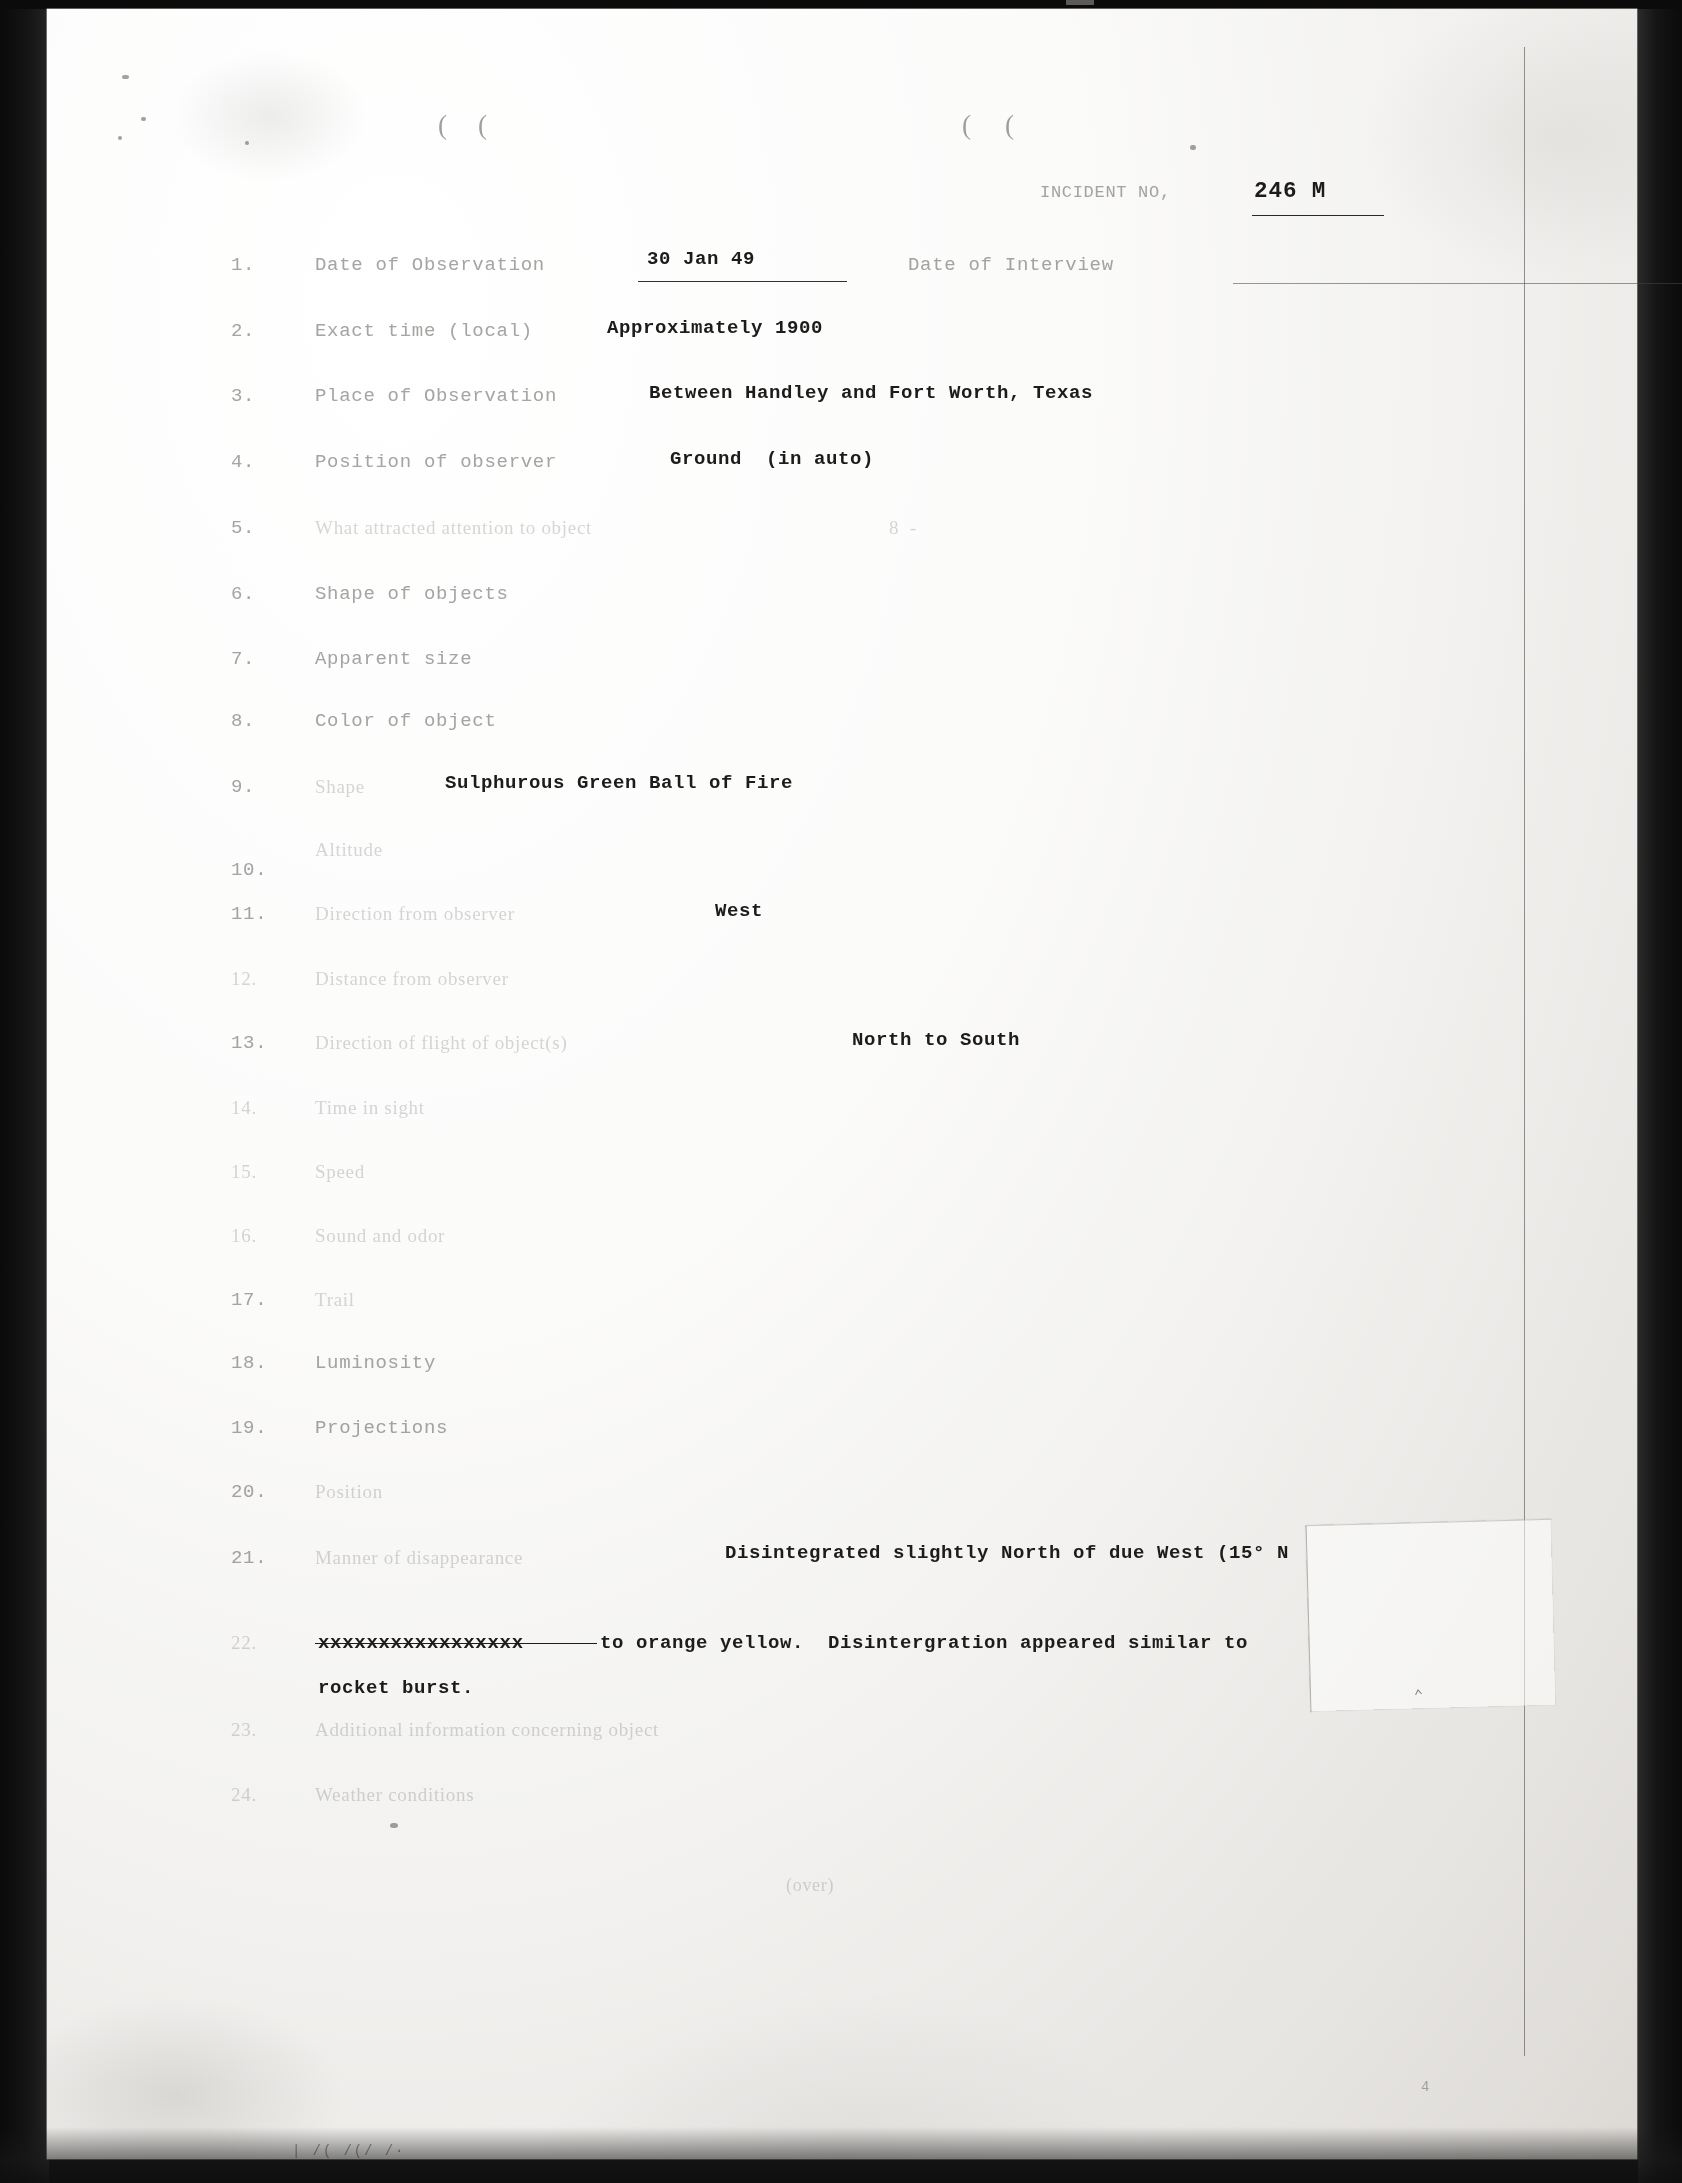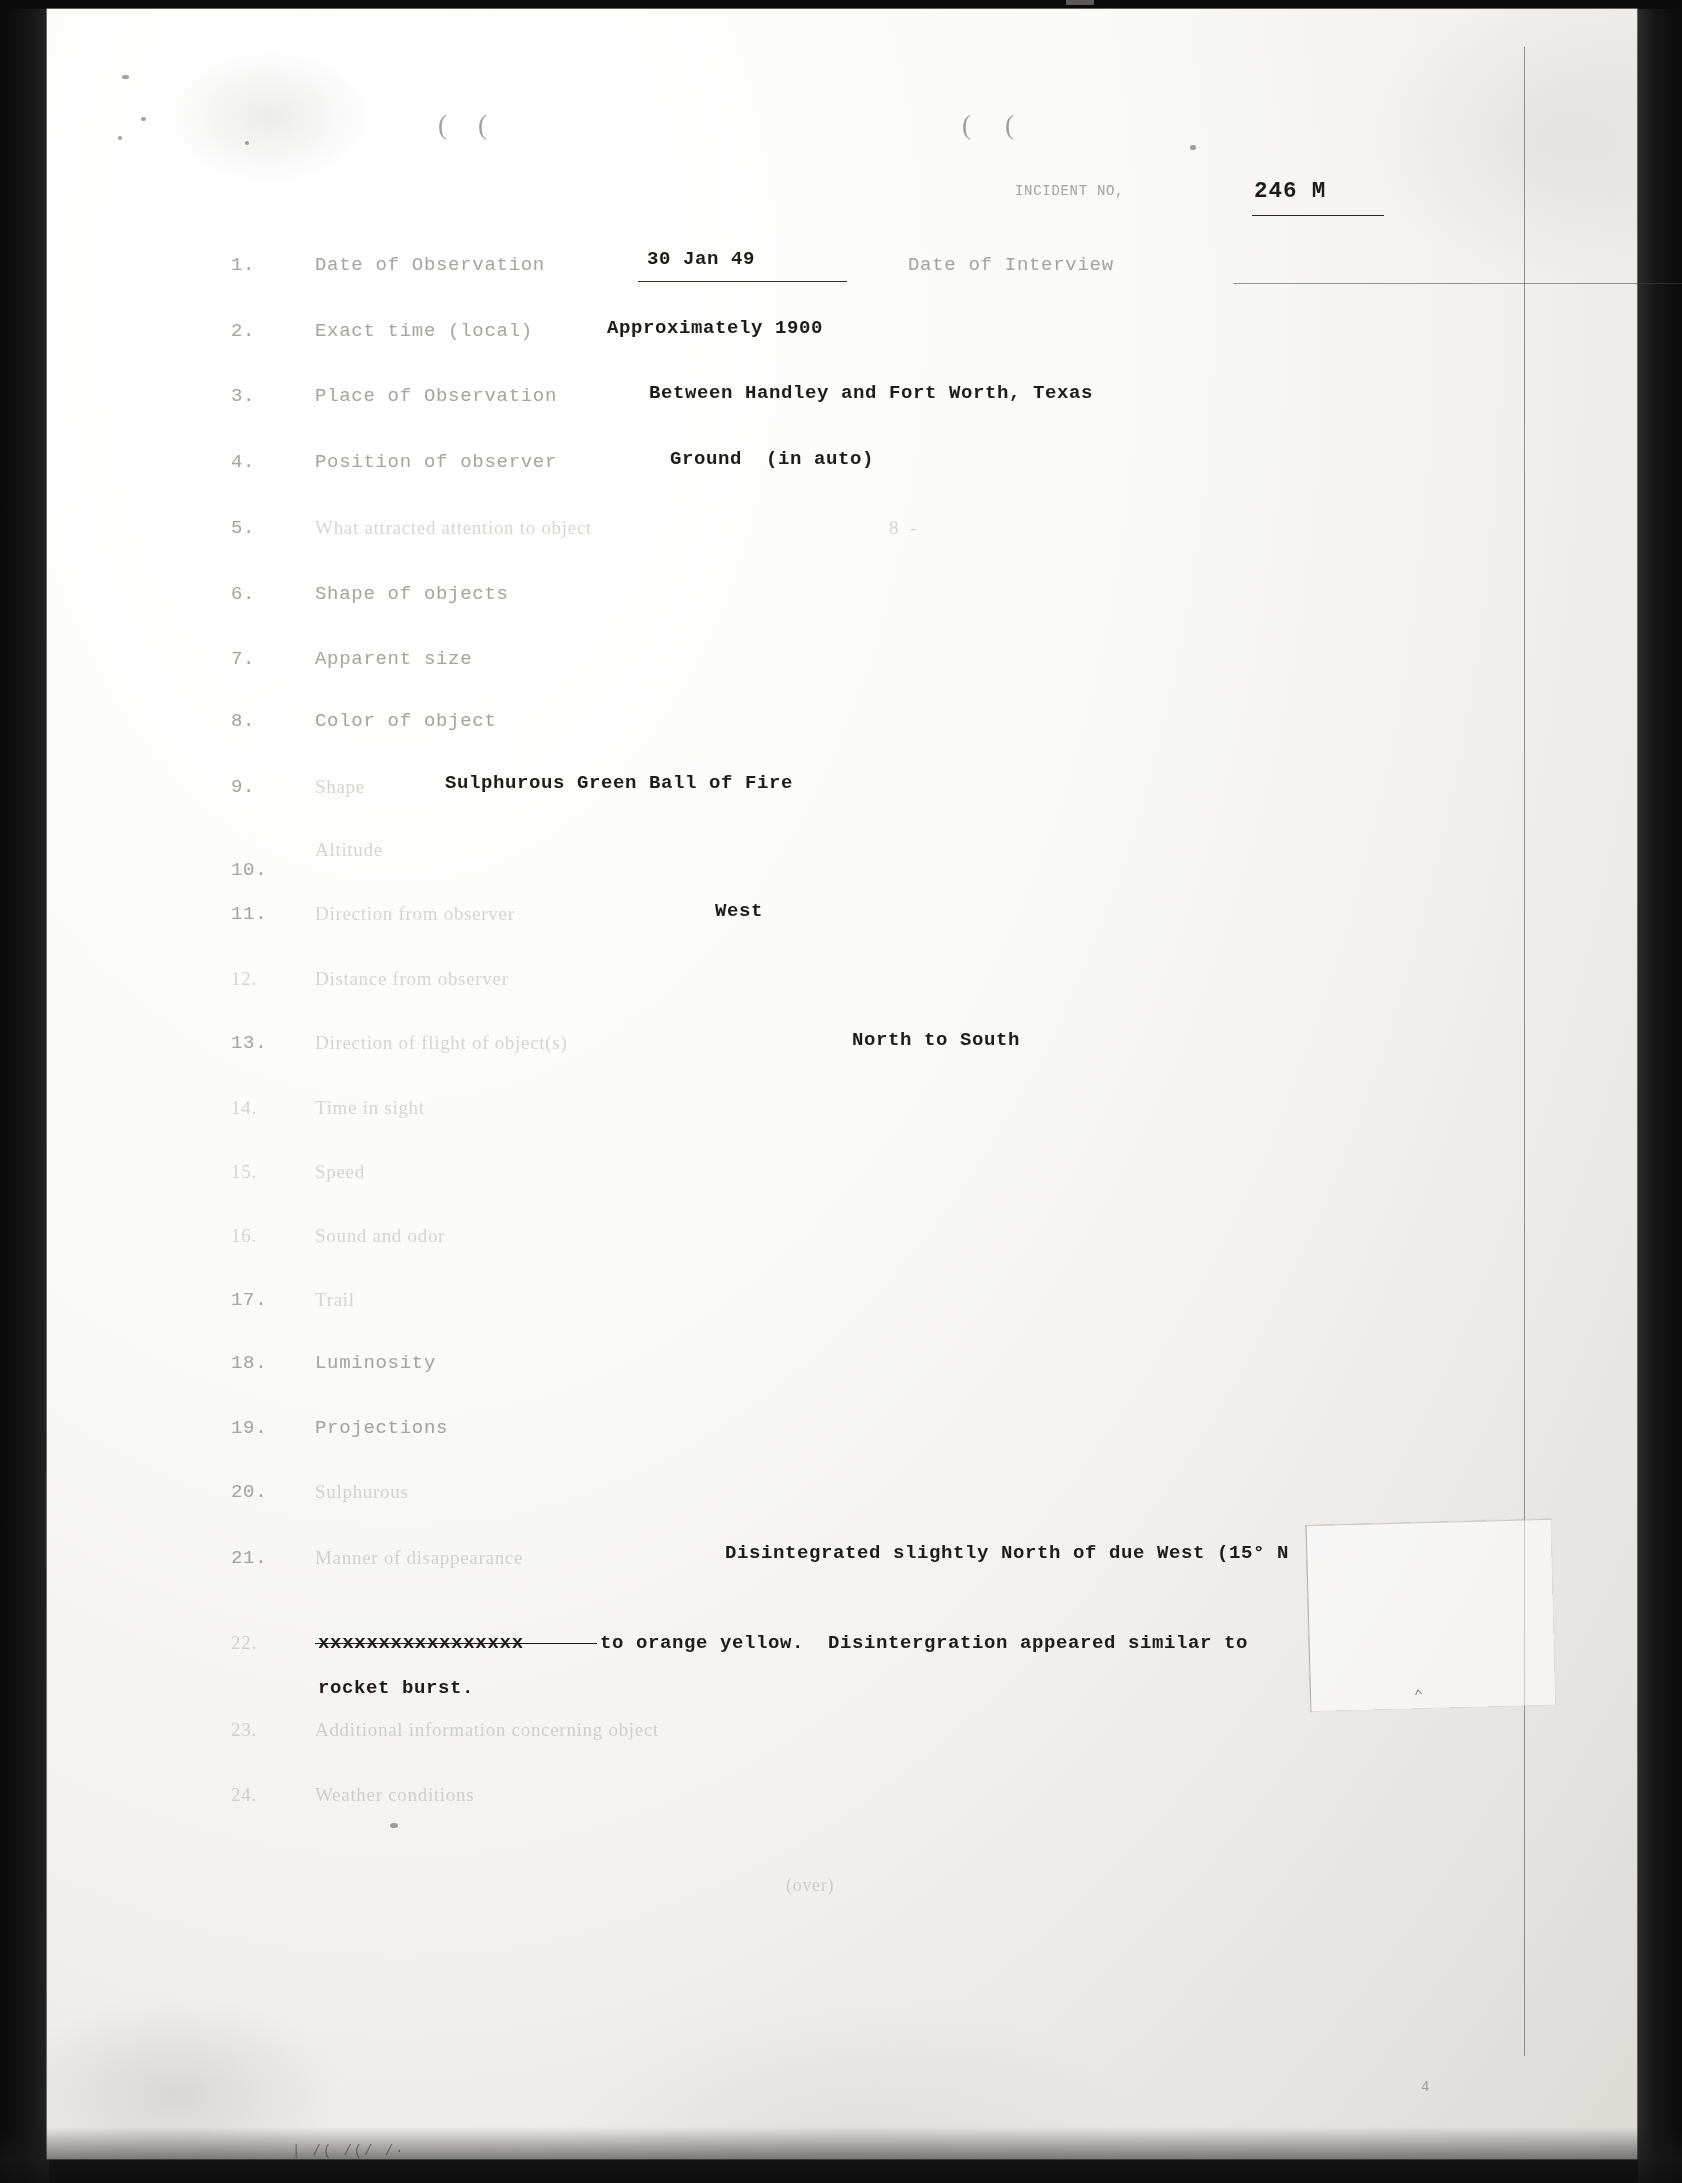--- a/index.html
+++ b/index.html
@@ -98,21 +98,21 @@
     color: #1d1c1a;
     font-weight: bold;
     letter-spacing: 0.6px;
   }
   .num { left: 184px; }
   .lbl { left: 268px; }
 
   .line { font-size: 19px; }
 
   
-  #incident-row { top: 174px; left: 968px; font-size: 14px; }
+  #incident-row { top: 174px; left: 993px; font-size: 17px; }
   #incident-no {
     font-size: 22.6px;
     letter-spacing: 0.9px;
   }
   #incident-underline {
     position: absolute;
     left: 1205px;
     top: 206px;
     width: 132px;
     height: 1.4px;
@@ -314,21 +314,21 @@
     <div class="t faint line num" style="top:1280px;">17.</div>
     <div class="t faintest line lbl" style="top:1280px;">Trail</div>
 
     <div class="t faint line num" style="top:1343px;">18.</div>
     <div class="t faint line lbl" style="top:1343px;">Luminosity</div>
 
     <div class="t faint line num" style="top:1408px;">19.</div>
     <div class="t faint line lbl" style="top:1408px;">Projections</div>
 
     <div class="t faint line num" style="top:1472px;">20.</div>
-    <div class="t faintest line lbl" style="top:1472px;">Sulphurous</div>
+    <div class="t faintest line lbl" style="top:1472px;">Position</div>
 
     <div class="t faint line num" style="top:1538px;">21.</div>
     <div class="t faintest line lbl" style="top:1538px;">Manner of disappearance</div>
     <div class="t bold line" style="top:1533px; left:678px;">Disintegrated slightly North of due West (15° N</div>
     <div class="t bold line" style="top:1623px; left:553px;">to orange yellow.  Disintergration appeared similar to</div>
     <div class="t bold line" style="top:1668px; left:271px;">rocket burst.</div>
 
     <div class="t faintest line num" style="top:1623px;">22.</div>
     <div class="t struck line" style="top:1623px; left:271px;">xxxxxxxxxxxxxxxxx</div>
     <div style="position:absolute; left:268px; top:1634px; width:282px; height:1.9px; background:#1d1c1a;"></div>

